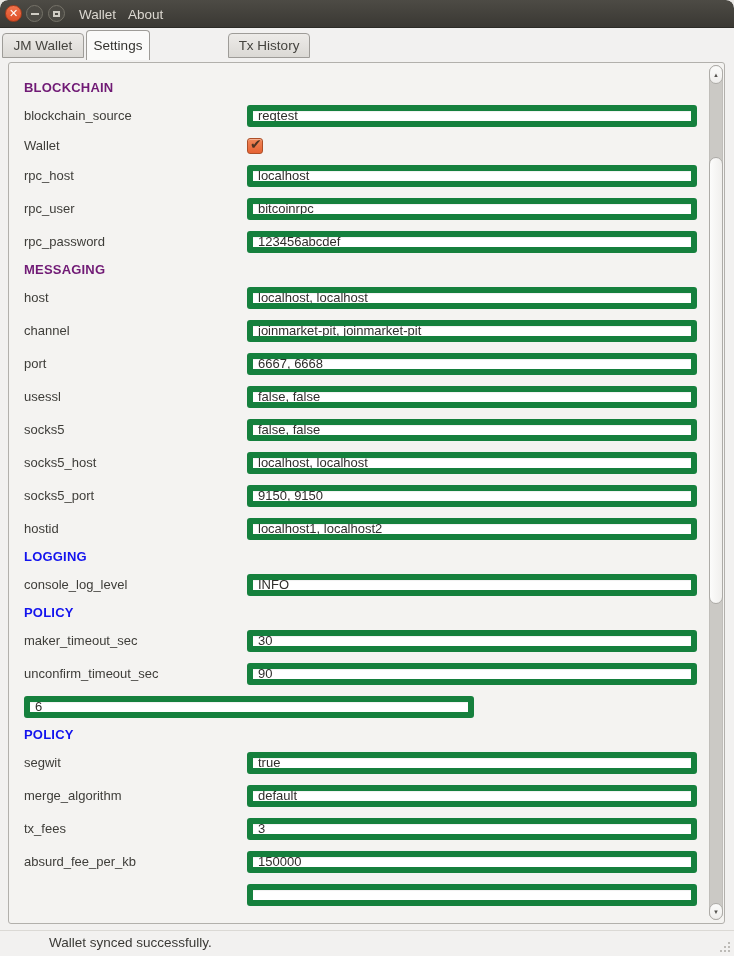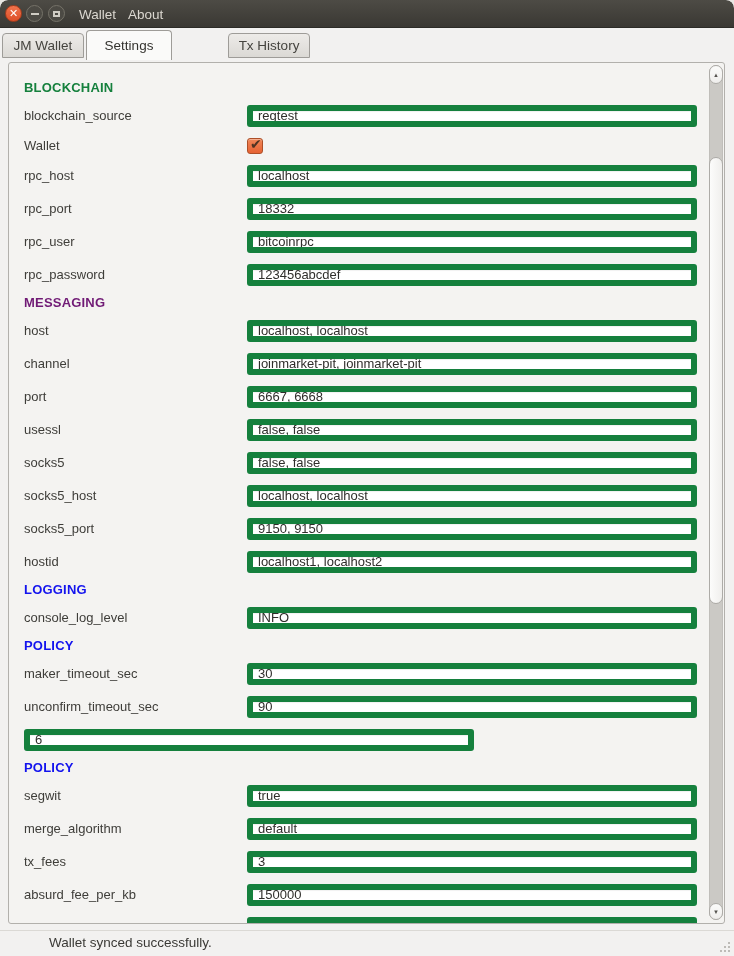--- a/index.html
+++ b/index.html
@@ -93,53 +93,49 @@
         <span class="sq"></span>
       </div>
     <div class="menubar">
       <span class="menu-item">Wallet</span>
       <span class="menu-item">About</span>
     </div>
   </div>
 
   <div class="tabbar">
     <div class="tab" style="left:2px;width:82px;">JM Wallet</div>
-    <div class="tab selected" style="left:86px;width:86px;">Settings</div>
+    <div class="tab selected" style="left:86px;width:64px;">Settings</div>
     <div class="tab" style="left:154px;width:70px;margin-top:41px;">Coinjoins</div>
     <div class="tab" style="left:228px;width:82px;">Tx History</div>
   </div>
 
   <div class="scrollframe">
     <div class="form-content">
 
       <div class="row section-row">
-          <span class="section-title" style="color:#15803d">BLOCKCHAIN</span>
+          <span class="section-title" style="color:#701a75">BLOCKCHAIN</span>
         </div>
 
       <div class="row">
         <span class="field-label">blockchain_source</span>
         <input class="field-input" value="regtest" style="">
       </div>
 
       <div class="row cb-row">
         <span class="field-label">Wallet</span>
         <span class="checkbox">
             <span class="tick">✔</span>
           </span>
       </div>
 
       <div class="row">
         <span class="field-label">rpc_host</span>
         <input class="field-input" value="localhost" style="">
       </div>
 
-      <div class="row">
-        <span class="field-label">rpc_port</span>
-        <input class="field-input" value="18332" style="">
-      </div>
 
       <div class="row">
         <span class="field-label">rpc_user</span>
         <input class="field-input" value="bitcoinrpc" style="">
       </div>
 
       <div class="row">
         <span class="field-label">rpc_password</span>
         <input class="field-input" value="123456abcdef" style="">
       </div>

